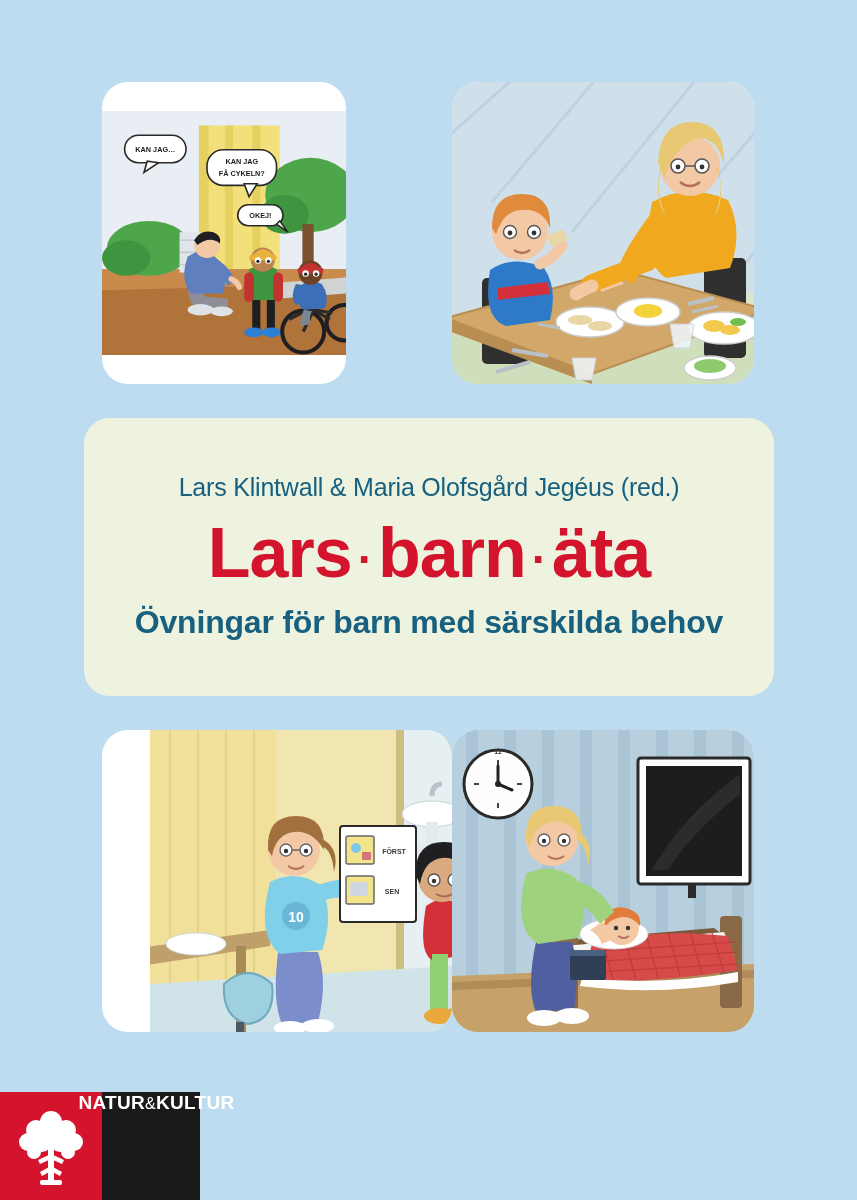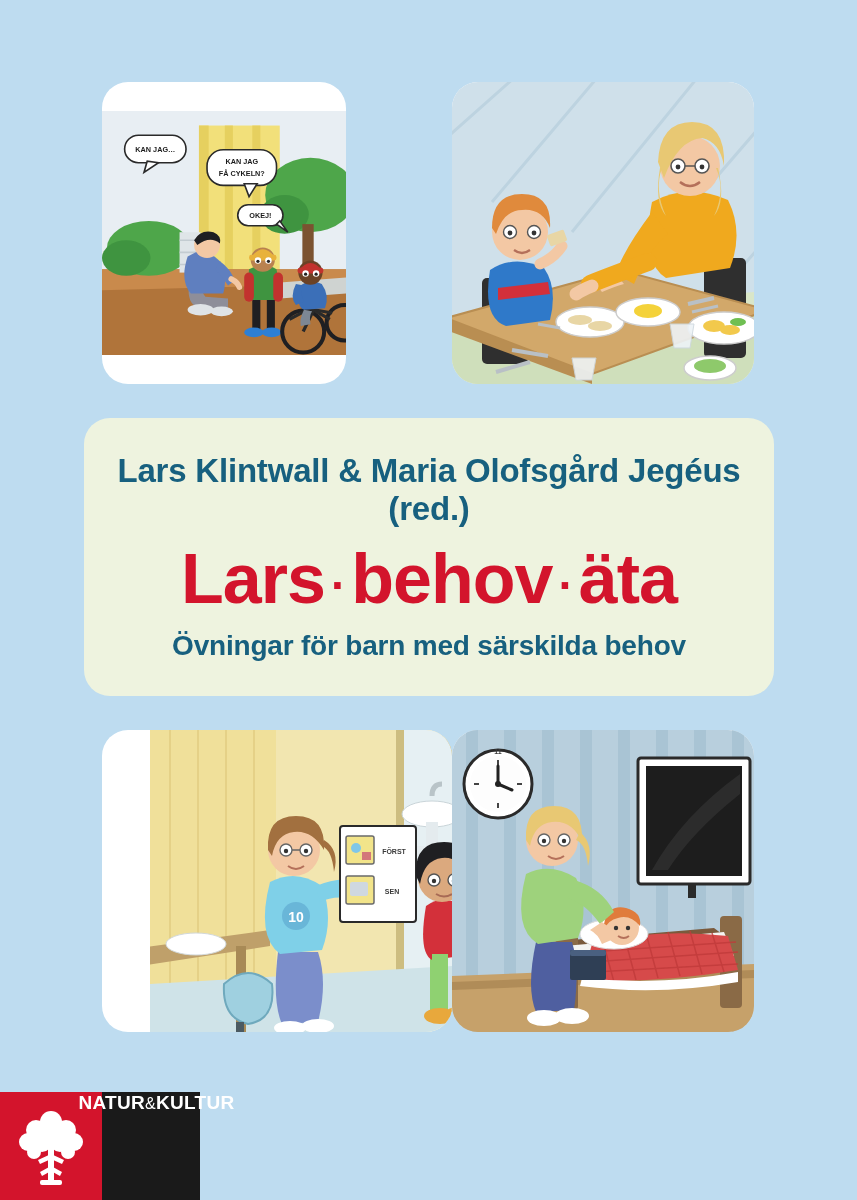--- a/index.html
+++ b/index.html
@@ -41,22 +41,22 @@
     height: 278px;
     background: #eef3df;
     border-radius: 26px;
     display: flex;
     flex-direction: column;
     align-items: center;
     justify-content: center;
   }
   .authors {
     color: #17607f;
-    font-size: 33px;
-    font-weight: bold;
+    font-size: 25px;
+    font-weight: normal;
     letter-spacing: -0.2px;
     margin: 0 0 10px 0;
     text-align: center;
   }
   .main-title {
     color: #d3142c;
     font-size: 70px;
     font-weight: bold;
     letter-spacing: -1px;
     margin: 6px 0 16px 0;
@@ -64,21 +64,21 @@
     line-height: 1;
   }
   .main-title .dot {
     color: #d3142c;
     font-size: 46px;
     vertical-align: middle;
     padding: 0 6px;
   }
   .subtitle {
     color: #17607f;
-    font-size: 28px;
+    font-size: 32px;
     font-weight: bold;
     letter-spacing: -0.2px;
     margin: 0;
     text-align: center;
   }
 
   
   .logo-block {
     position: absolute;
     left: 0;
@@ -294,21 +294,21 @@
       <path d="M240 230 l26 -6" stroke="#b9c0c6" stroke-width="3"></path>
       <path d="M60 268 l36 6" stroke="#b9c0c6" stroke-width="4"></path>
       <path d="M44 290 l34 -10" stroke="#b9c0c6" stroke-width="4"></path>
       <path d="M86 242 l22 4" stroke="#b9c0c6" stroke-width="3"></path>
     </svg>
   </div>
 
   <div class="title-card">
     <p class="authors">Lars Klintwall &amp; Maria Olofsgård Jegéus (red.)</p>
     <h1 class="main-title">
-      <span>Lars</span><span class="dot">·</span><span>behov</span><span class="dot">·</span><span>äta</span>
+      <span>Lars</span><span class="dot">·</span><span>barn</span><span class="dot">·</span><span>äta</span>
     </h1>
     <p class="subtitle">Övningar för barn med särskilda behov</p>
   </div>
 
   <div class="panel panel-bl">
     <svg viewBox="0 0 302 302" xmlns="http://www.w3.org/2000/svg">
 
       <rect x="0" y="0" width="302" height="302" fill="#f2e6b0"></rect>
       <rect x="0" y="0" width="126" height="302" fill="#f0e09a"></rect>
       <g stroke="#e5d187" stroke-width="2">

